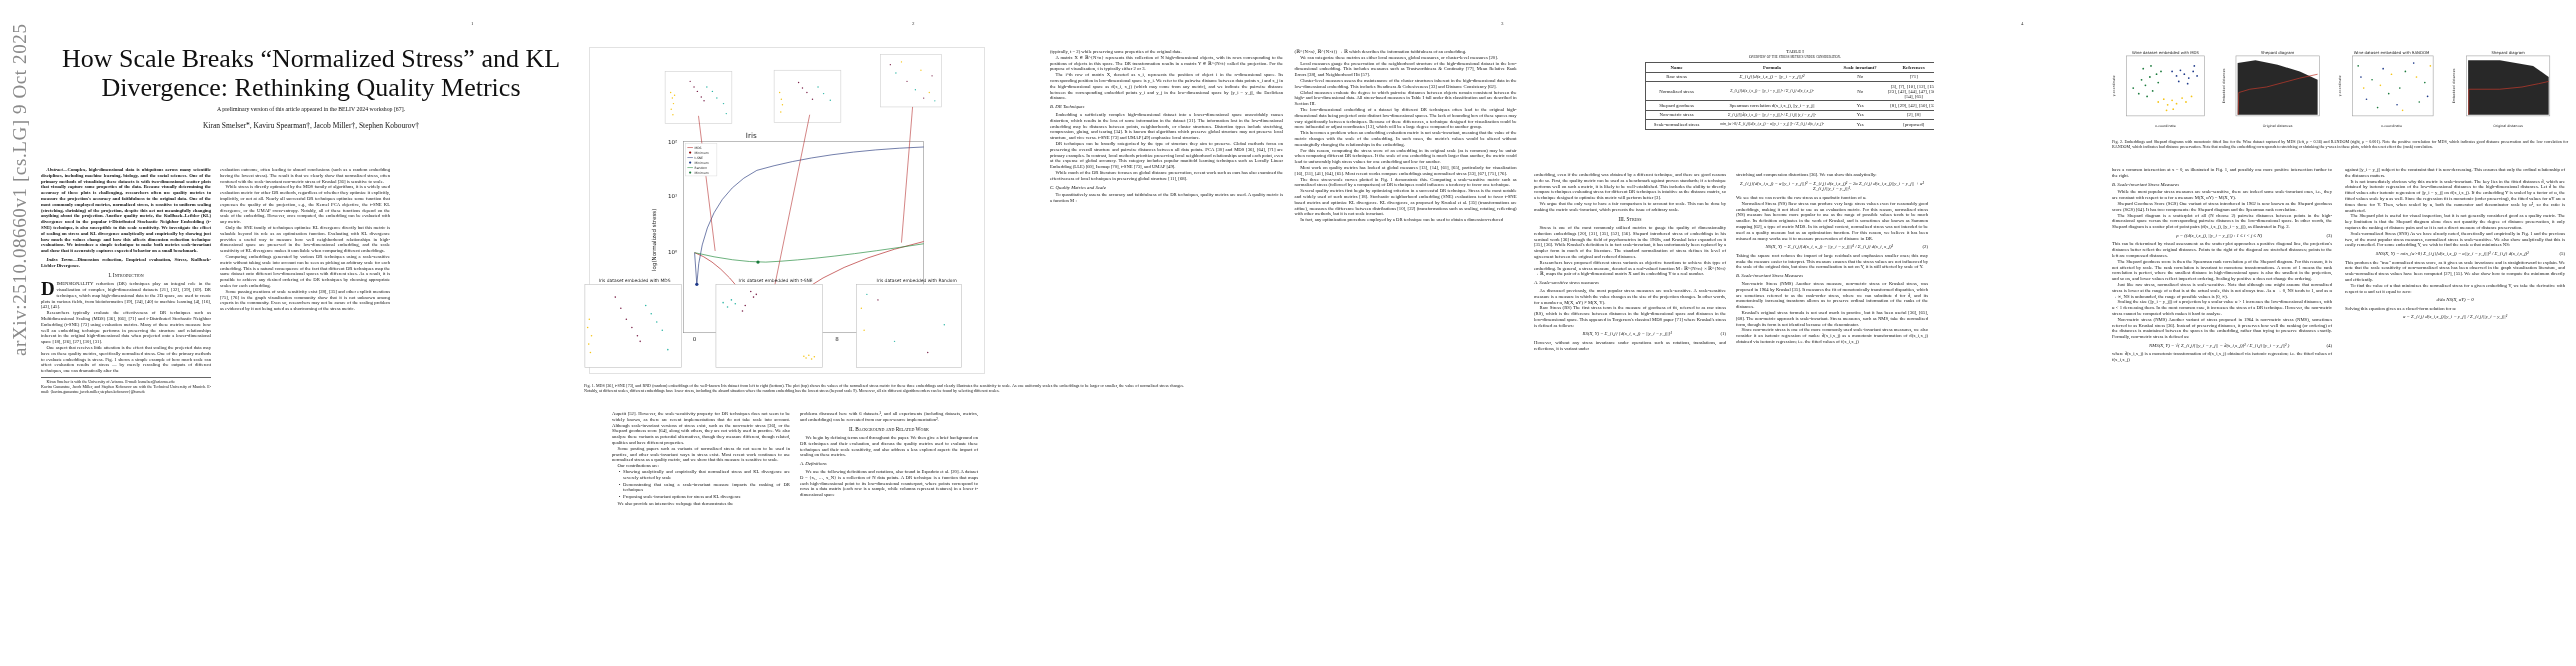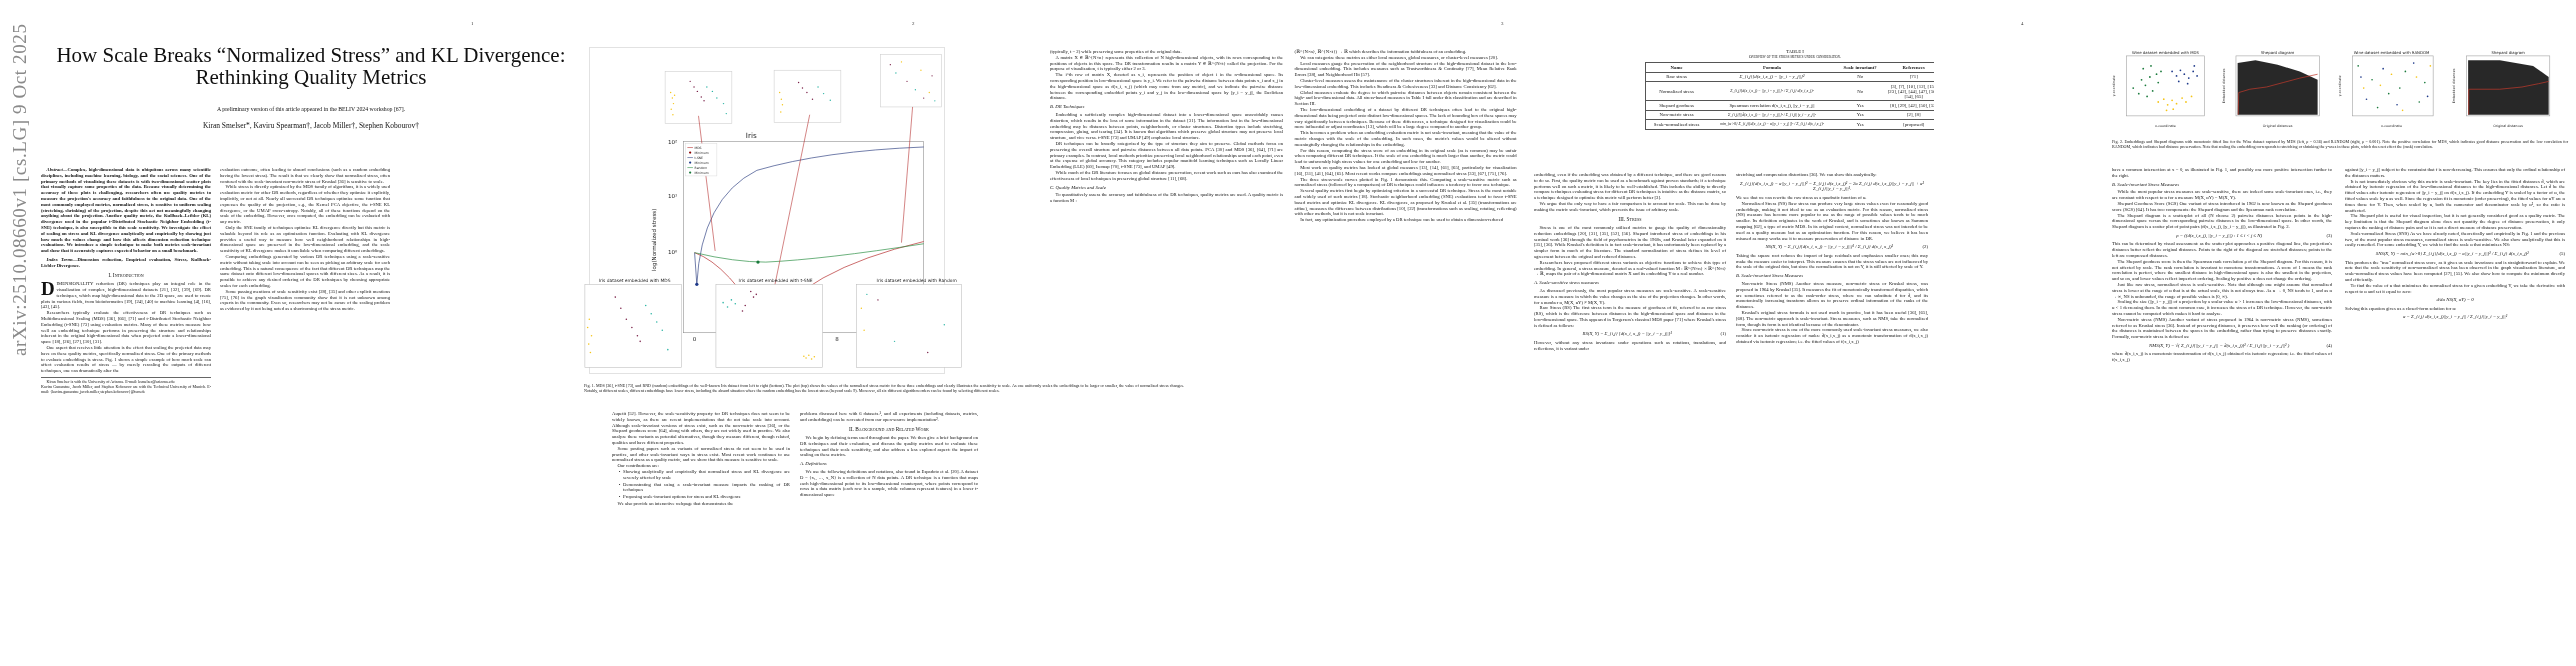--- a/index.html
+++ b/index.html
@@ -4,21 +4,21 @@
 <style>
 *{box-sizing:border-box;margin:0;padding:0}
 body{width:2576px;height:667px;background:#fff;font-family:"Liberation Serif","DejaVu Serif",serif;color:#111;overflow:hidden;position:relative}
 .page{position:absolute;top:0;height:667px;background:#fff}
 .pnum{position:absolute;top:21px;font-size:5px;color:#333}
 .col{position:absolute;font-size:4.7px;line-height:5.8px;text-align:justify;hyphens:auto}
 .col p{margin-bottom:0;text-indent:5.6px}
 .col p.noind{text-indent:0}
 .sec{text-align:center;font-variant:small-caps;font-size:5.3px;margin:4.4px 0 2.2px}
 .subsec{font-style:italic;font-size:4.8px;margin:3.3px 0 1.7px}
-.title{position:absolute;left:44px;top:44px;width:534px;text-align:center;font-size:21px;line-height:22px}
+.title{position:absolute;left:44px;top:44px;width:534px;text-align:center;font-size:26px;line-height:29px}
 .prelim{position:absolute;left:44px;top:106px;width:534px;text-align:center;font-size:5.8px}
 .authors{position:absolute;left:44px;top:121px;width:534px;text-align:center;font-size:7.5px}
 .abstract{font-weight:bold}
 .arxiv{position:absolute;left:9px;top:356px;transform:rotate(-90deg);transform-origin:left top;font-size:19px;color:#8a8a8a;white-space:nowrap;font-family:"Liberation Serif",serif;letter-spacing:0.6px}
 .dropcap{float:left;font-size:19px;line-height:15.6px;font-weight:bold;margin-right:1.7px}
 .footnote{font-size:4px;line-height:4.7px;border-top:0.3px solid #666;padding-top:2.2px;margin-top:3.3px}
 .figbox{position:absolute;border:0.6px solid #ddd;background:#fff}
 .caption{position:absolute;font-size:4.1px;line-height:5px;text-align:justify}
 .eq{text-align:center;font-style:italic;margin:2.8px 0;font-size:4.8px}
 table.tbl{border-collapse:collapse;font-size:4.8px;width:100%}
@@ -61,21 +61,21 @@
     <p>Comparing embeddings generated by various DR techniques using a scale-sensitive metric without taking scale into account can be seen as picking an arbitrary scale for each embedding. This is a natural consequence of the fact that different DR techniques map the same dataset onto different low-dimensional spaces with different sizes. As a result, it is possible to achieve any desired ordering of the DR techniques by choosing appropriate scales for each embedding.</p>
     <p>Some passing mentions of scale sensitivity exist [28], [35] and other explicit mentions [75], [76] in the graph visualization community show that it is not unknown among experts in the community. Even so, researchers may not be aware of the scaling problem as evidenced by it not being noted as a shortcoming of the stress metric.</p>
   </div>
 
   <div class="figbox" style="left:589px;top:47px;width:0;height:0;border:none"></div>
 </div>
 
 <div class="page" style="left:645px;width:645px">
   <div class="pnum" style="left:267px">2</div>
 
-  <div class="figbox" style="left:-56px;top:47px;width:356px;height:327px;border-color:#e2e2e2">
+  <div class="figbox" style="left:-56px;top:47px;width:396px;height:327px;border-color:#e2e2e2">
     <svg width="356" height="327" viewBox="0 0 640 588">
 
       <rect x="135" y="42" width="120" height="94" fill="#fff" stroke="#ccc"></rect>
       <rect x="331" y="40" width="120" height="94" fill="#fff" stroke="#ccc"></rect>
       <rect x="522" y="12" width="110" height="94" fill="#fff" stroke="#ccc"></rect>
       <g>
         <g fill="#f5c518">
             <circle cx="145" cy="80" r="1.3"></circle>
             <circle cx="148" cy="90" r="1.3"></circle>
             <circle cx="150" cy="100" r="1.3"></circle>

